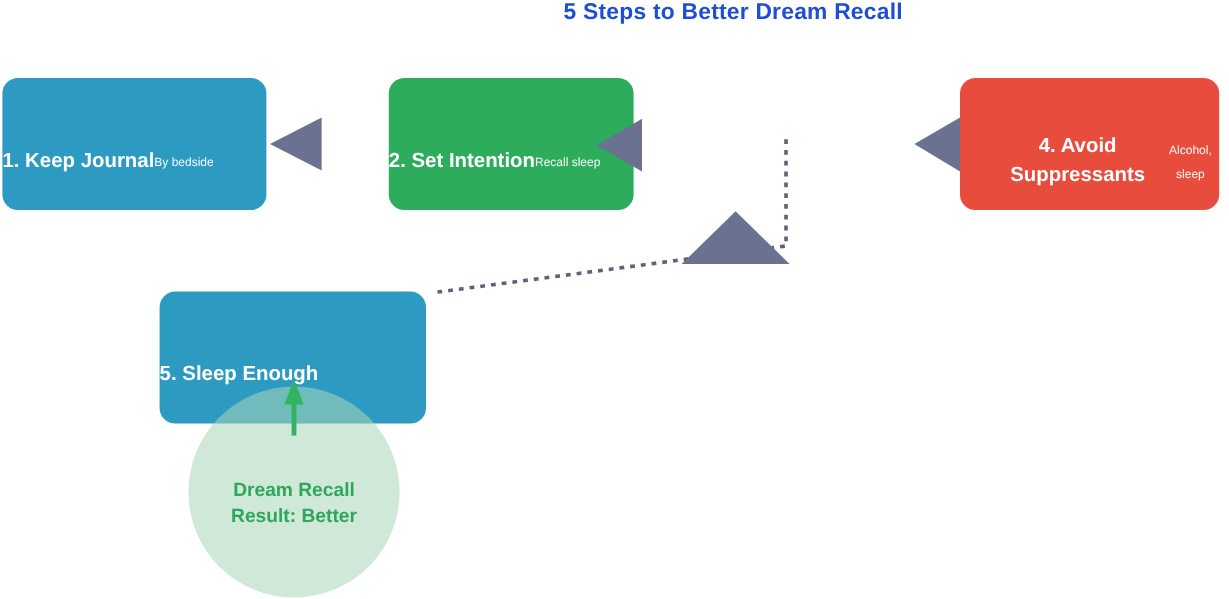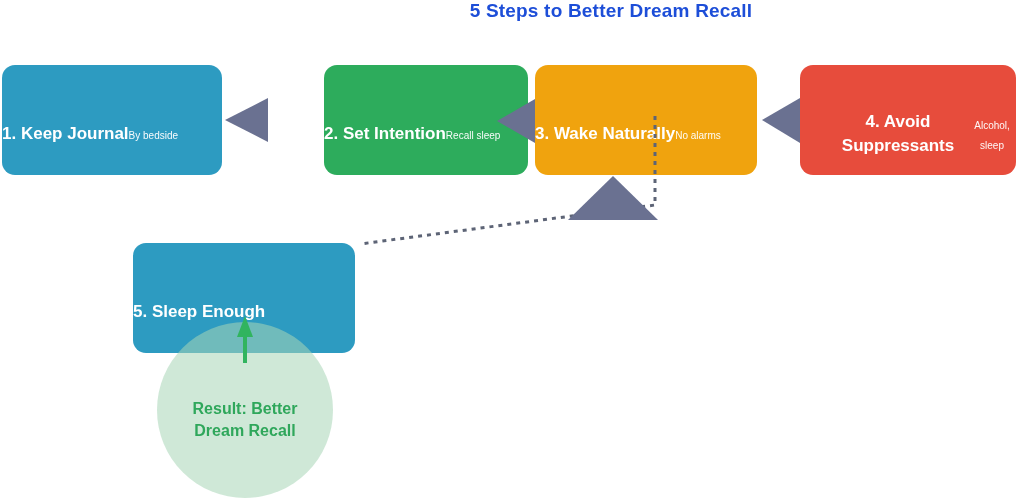--- a/index.html
+++ b/index.html
@@ -88,38 +88,34 @@
   <div class="step-box box1" style="background-color: rgb(45, 155, 193);">
     <div class="step-label">1. Keep Journal</div>
     <div class="step-note">By bedside</div>
   </div>
 
   <div class="step-box box2" style="background-color: rgb(45, 172, 92);">
     <div class="step-label">2. Set Intention</div>
     <div class="step-note">Recall sleep</div>
   </div>
 
-  <div class="step-box box3" style="background-color: rgb(240, 163, 14);">
-    <div class="step-label">3. Wake Naturally</div>
-    <div class="step-note">No alarms</div>
-  </div>
 
   <div class="step-box box4" style="background-color: rgb(231, 76, 60); padding-left: 28px;">
     <div class="step-label">4. Avoid Suppressants</div>
     <div class="step-note">Alcohol, sleep</div>
   </div>
 
   <div class="step-box box5" style="background-color: rgb(45, 155, 193); gap: 25px;">
     <div class="step-label">5. Sleep Enough</div>
   </div>
 
   <div class="result-circle" style="background-color: rgba(167, 214, 182, 0.55);">
     <div class="result-text" style="color: rgb(47, 167, 91);">
+      <div>Dream Recall</div>
       <div>Result: Better</div>
-      <div>Dream Recall</div>
     </div>
   </div>
 
   <svg class="overlay-svg" viewBox="0 0 1024 499" xmlns="http://www.w3.org/2000/svg">
 
     <path d="M 655 116 L 655 205 L 360 244" fill="none" stroke-width="3" stroke-dasharray="4 5" stroke="#5D6476"></path>
 
     <polygon points="225,120 268,98 268,142" fill="#6A7191"></polygon>
     <polygon points="497,121 535,99 535,143" fill="#6A7191"></polygon>
     <polygon points="762,120 800,98 800,143" fill="#6A7191"></polygon>

